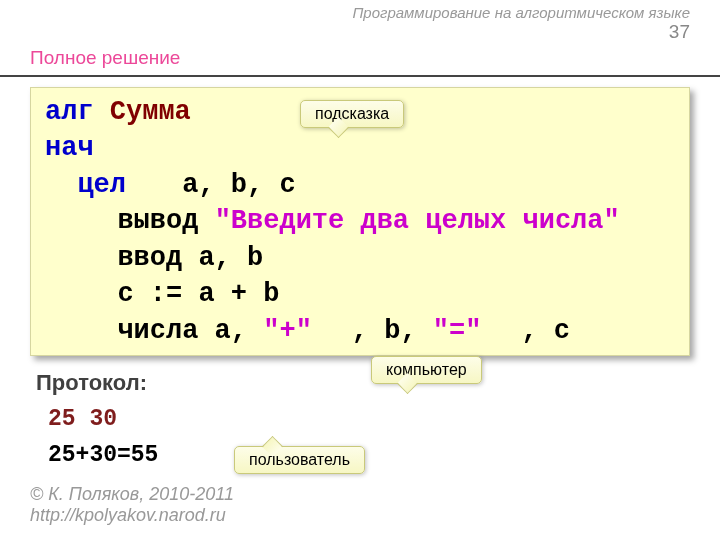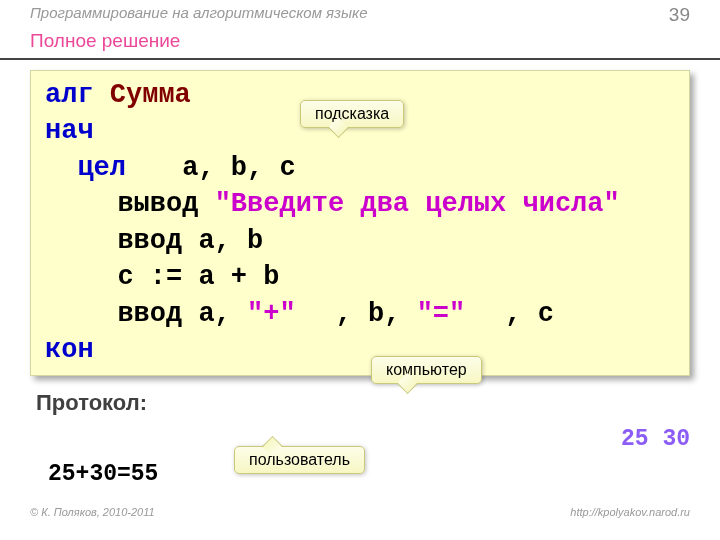--- a/index.html
+++ b/index.html
@@ -7,25 +7,26 @@
     width: 720px;
     height: 540px;
     background: #fff;
     font-family: Arial, Helvetica, sans-serif;
     position: relative;
     overflow: hidden;
   }
   .header {
     display: flex;
     justify-content: space-between;
-    align-items: flex-start;
+    align-items: flex-end;
     padding: 4px 30px 2px 30px;
     font-style: italic;
     color: #999;
     font-size: 15px;
+    flex-direction: column;
   }
   .page-num { font-size: 19px; color: #888; font-style: normal;}
   .title {
     font-size: 19px;
     color: #ec4899;
     padding: 2px 30px 6px 30px;
     font-weight: normal;
   }
   .rule {
     height: 2px;
@@ -56,21 +57,21 @@
     font-size: 22px;
     margin: 14px 0 6px 6px;
   }
   .protocol-lines {
     font-family: "Courier New", monospace;
     font-size: 23px;
     line-height: 1.55;
     font-weight: bold;
     margin-left: 18px;
   }
-  .red { color: #8b5cf6; text-align: right; }
+  .red { color: #7f1d1d; }
   .callout {
     position: absolute;
     background: linear-gradient(#fdfde8, #f7f7c4);
     border: 1px solid #c9c97a;
     border-radius: 5px;
     padding: 4px 14px;
     font-size: 16px;
     color: #000;
     box-shadow: 1px 1px 4px rgba(0,0,0,0.25);
     font-family: Arial, sans-serif;
@@ -86,52 +87,52 @@
     border-bottom: 1px solid #c9c97a;
   }
   .callout.hint { top: 100px; left: 300px; }
   .callout.hint::after { bottom: -8px; left: 30px; transform: rotate(-45deg); }
   .callout.computer { top: 356px; left: 365px; margin-left: 6px; }
   .callout.computer::after { bottom: -8px; left: 28px; transform: rotate(-45deg); }
   .callout.user { top: 446px; left: 205px; margin-left: 29px; }
   .callout.user::after { top: -8px; left: 30px; transform: rotate(135deg); }
   .footer {
     position: absolute;
-    bottom: 16px;
+    bottom: 8px;
     left: 0;
     right: 0;
     display: flex;
     justify-content: space-between;
     padding: 4px 30px 6px 30px;
     font-style: italic;
     color: #999;
-    font-size: 11px;
+    font-size: 18px;
+    flex-direction: column;
   }
 </style>
 </head>
 <body>
 
 <div class="header">
   <span>Программирование на алгоритмическом языке</span>
-  <span class="page-num">39</span>
+  <span class="page-num">37</span>
 </div>
 
 <h1 class="title">Полное решение</h1>
 <div class="rule"></div>
 
 <div class="content">
   <div class="codebox">
     <div><span class="kw-blue">алг</span> <span class="kw-darkred">Сумма</span></div>
     <div><span class="kw-blue">нач</span></div>
     <div>&nbsp;&nbsp;<span class="kw-blue">цел</span><span class="plain"> a, b, c</span></div>
     <div>&nbsp;&nbsp;<span class="plain">вывод </span><span class="str">"Введите два целых числа"</span></div>
     <div>&nbsp;&nbsp;<span class="plain">ввод a, b</span></div>
     <div>&nbsp;&nbsp;<span class="plain">c := a + b</span></div>
-    <div>&nbsp;&nbsp;<span class="plain">ввод a, </span><span class="str">"+"</span><span class="plain">, b, </span><span class="str">"="</span><span class="plain">, c</span></div>
-    <div><span class="kw-blue">кон</span></div>
+    <div>&nbsp;&nbsp;<span class="plain">числа a, </span><span class="str">"+"</span><span class="plain">, b, </span><span class="str">"="</span><span class="plain">, c</span></div>
   </div>
 
   <div class="protocol-label">Протокол:</div>
   <div class="protocol-lines">
     <div class="red">25 30</div>
     <div>25+30=55</div>
   </div>
 </div>
 
 <div class="callout hint">подсказка</div>

